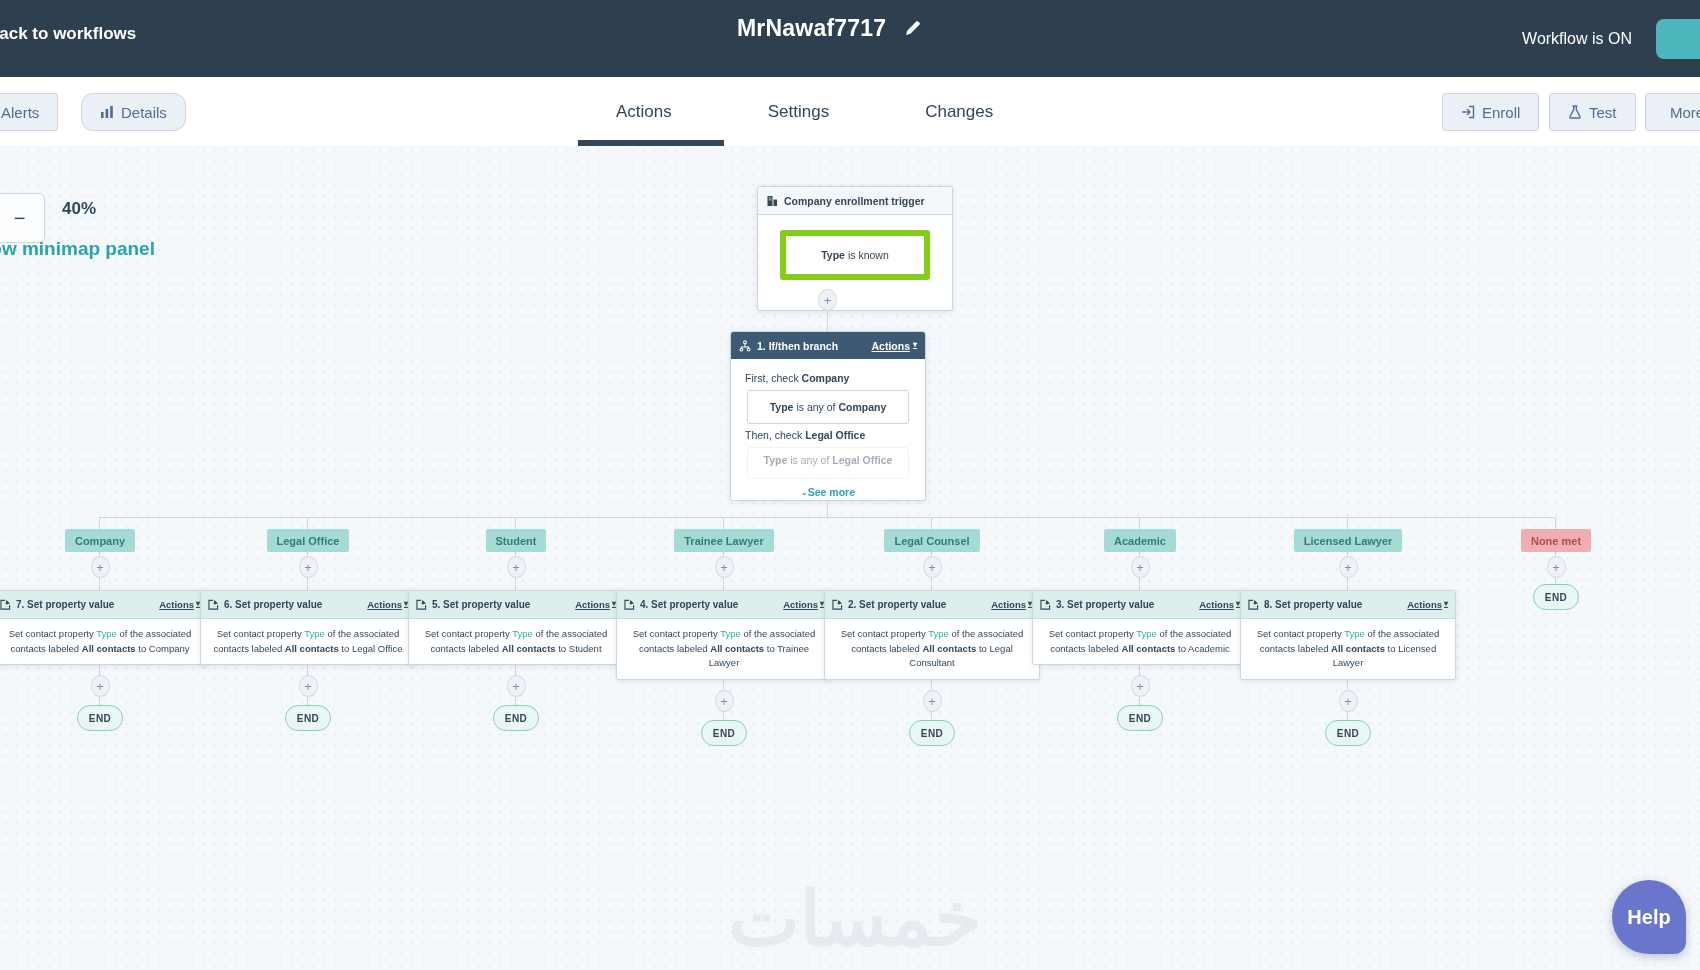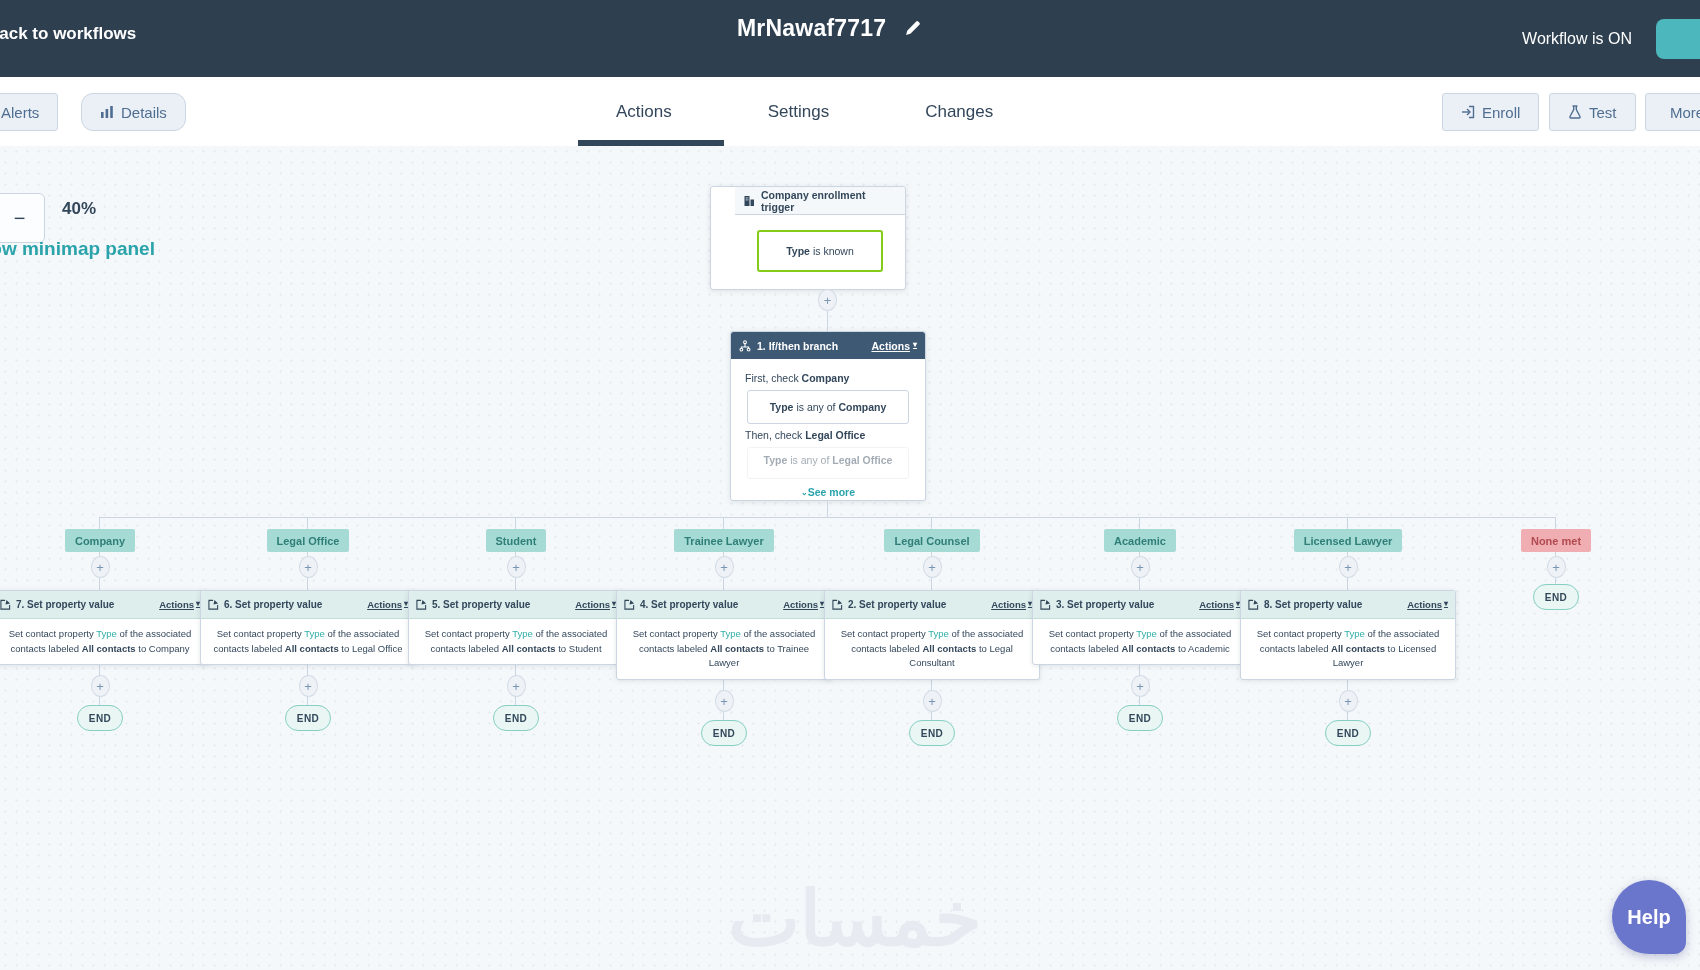--- a/index.html
+++ b/index.html
@@ -37,24 +37,24 @@
   .zoom-out-btn{left:-6px;top:47px;width:51px;height:50px;background:#fcfdfe;border:1px solid #cbd6e2;border-radius:6px;
     display:flex;align-items:center;justify-content:center;font-size:20px;color:#33475b;cursor:pointer;box-sizing:border-box;}
   .zoom-level{left:62px;top:53px;font-size:17px;font-weight:600;color:#33475b;}
   .minimap-link{left:-34px;top:92px;font-size:19px;font-weight:700;color:#2aa3ab;cursor:pointer;white-space:nowrap;}
 
   .vline{position:absolute;width:1px;background:#cbd6e2;}
   .hline{position:absolute;height:1px;background:#cbd6e2;}
 
   .node-card{position:absolute;width:196px;background:#fff;border:1px solid #cbd6e2;border-radius:3px;
     box-shadow:0 1px 5px rgba(45,62,80,.12);box-sizing:border-box;}
-  .trigger-card{left:710px;top:40px;height:104px;padding-left:24px;}
+  .trigger-card{left:757px;top:40px;height:125px;}
   .trigger-header{height:27px;display:flex;align-items:center;gap:6px;padding:0 8px;background:#f5f8fa;
     border-bottom:1px solid #cbd6e2;font-size:10.5px;font-weight:600;color:#33475b;border-radius:3px 3px 0 0;}
-  .cond-box{margin:15px 22px;height:38px;border:2px solid #84cc16;border-radius:3px;background:#fff;
+  .cond-box{margin:15px 22px;height:38px;border:6px solid #84cc16;border-radius:3px;background:#fff;
     display:flex;align-items:center;justify-content:center;font-size:10.5px;color:#33475b;text-align:center;}
 
   .ifthen-card{left:730px;top:185px;height:170px;overflow:hidden;}
   .ifthen-header{height:27px;display:flex;align-items:center;gap:6px;padding:0 8px;background:#3e5974;color:#fff;
     font-size:10.5px;border-radius:2px 2px 0 0;}
   .ifthen-title{font-weight:600;}
   .hdr-actions{margin-left:auto;font-weight:700;text-decoration:underline;cursor:pointer;display:flex;align-items:center;gap:3px;}
   .caret{font-size:8px;text-decoration:none;display:inline-block;transform:translateY(-1px);}
   .ifthen-body{padding:8px 14px 0;}
   .check-line{font-size:10.5px;color:#33475b;margin:5px 0 6px;}

